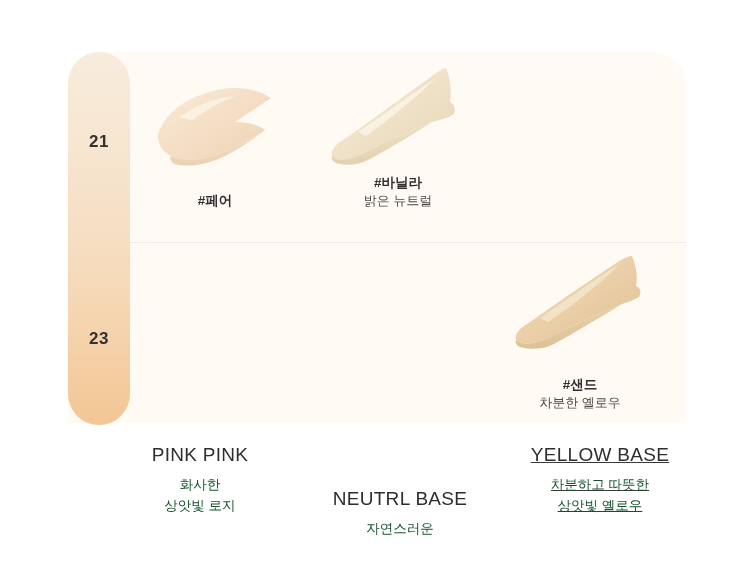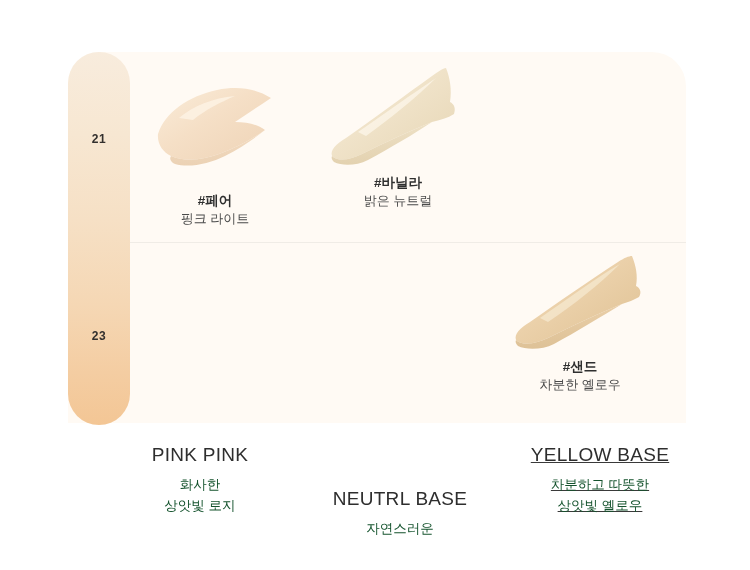--- a/index.html
+++ b/index.html
@@ -51,21 +51,21 @@
         #f6e0c5 45%,
         #f5d7b4 68%,
         #f4cda2 86%,
         #f3c695 100%);
   }
   .scale-label {
     position: absolute;
     left: 0;
     width: 62px;
     text-align: center;
-    font-size: 12px;
+    font-size: 17px;
     font-weight: bold;
     color: #33302e;
     letter-spacing: 0.5px;
   }
   #scale-label-21 { top: 80px; }
   #scale-label-23 { top: 277px; }
 
   
   .swatch-group {
     position: absolute;
@@ -93,21 +93,21 @@
   #group-pear  { left: 140px; top: 78px;  width: 150px; }
   #group-vanilla { left: 318px; top: 60px; width: 160px; }
   #group-sand  { left: 500px; top: 252px; width: 160px; }
 
   #group-pear .swatch-art   { width: 120px; height: 98px; }
   #group-vanilla .swatch-art{ width: 140px; height: 112px; }
   #group-sand .swatch-art   { width: 140px; height: 100px; }
 
   #group-pear .labels   { margin-top: 16px; }
   #group-vanilla .labels{ margin-top: 2px; }
-  #group-sand .labels   { margin-top: 6px; }
+  #group-sand .labels   { margin-top: 24px; }
 
   
   #base-columns {
     position: absolute;
     left: 60px;
     top: 443px;
     width: 650px;
     display: flex;
     justify-content: flex-start;
   }
@@ -169,21 +169,20 @@
                C8 74, 2 66, 3 56 Z" fill="url(#gradPear)"></path>
       <path d="M16 78 C30 84, 48 82, 64 76 C80 70, 96 62, 110 52
                C100 60, 86 70, 70 78
                C54 86, 34 90, 20 86
                C16 84, 14 81, 16 78 Z" fill="url(#gradPearLow)" opacity="0.9"></path>
       <path d="M24 40 C38 28, 58 20, 80 18 C66 24, 50 32, 38 42 Z" fill="#fdf4e7" opacity="0.75"></path>
     </svg>
   </div>
   <div class="labels">
     <div class="swatch-name">#페어</div>
-    <div class="swatch-desc">핑크 라이트</div>
   </div>
 </div>
 
 <div class="swatch-group" id="group-vanilla">
   <div class="swatch-art">
     <svg width="140" height="112" viewBox="0 0 140 112" xmlns="http://www.w3.org/2000/svg">
       <defs>
         <linearGradient id="gradVanilla" x1="0" y1="0" x2="1" y2="1">
           <stop offset="0%" stop-color="#f9f0de"></stop>
           <stop offset="40%" stop-color="#f1e4cb"></stop>

